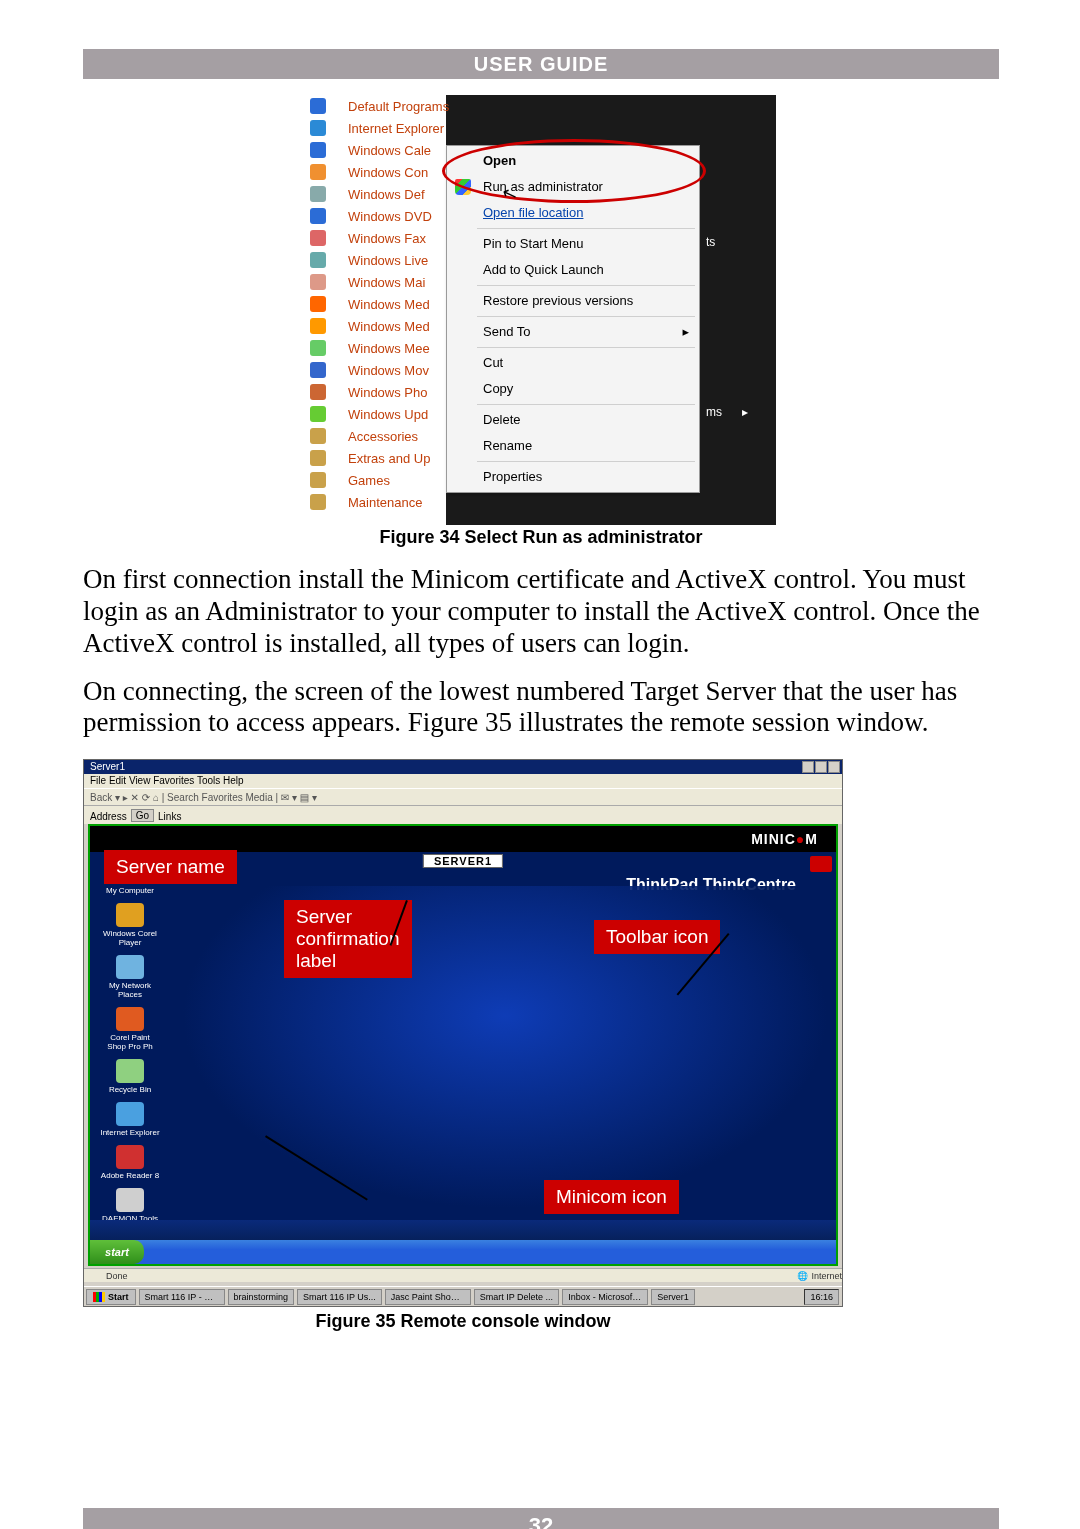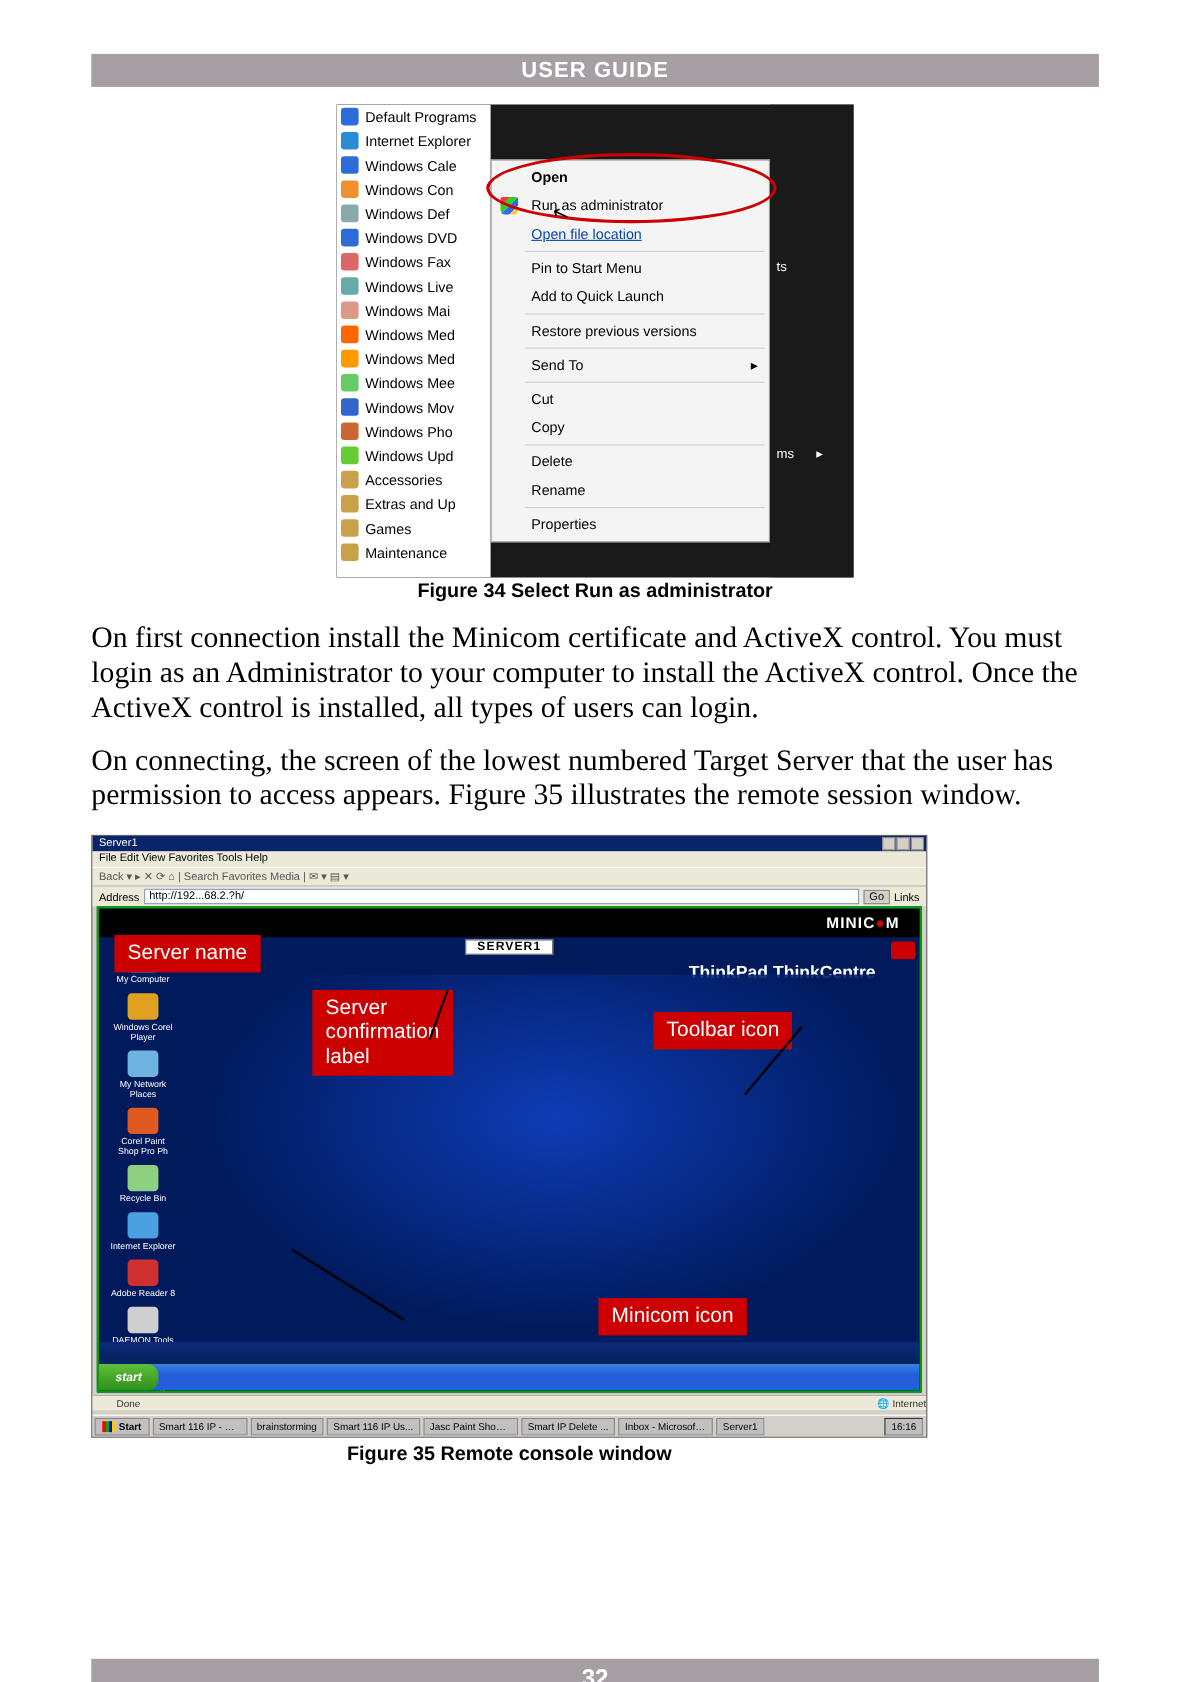--- a/index.html
+++ b/index.html
@@ -5,21 +5,21 @@
   * { box-sizing: border-box; margin: 0; padding: 0; }
   body { background: #fff; font-family: "Times New Roman", serif; width: 1080px; height: 1529px; position: relative; }
   .page { position: absolute; left: 83px; top: 49px; width: 916px; height: 1495px; }
   .banner { height: 30px; background: #a59fa3; color: #fff; font-family: Arial, sans-serif; font-weight: bold; font-size: 20px; text-align: center; line-height: 30px; letter-spacing: 1px; }
   .footer-band { position: absolute; bottom: 0; left: 0; right: 0; height: 36px; background: #a59fa3; color: #fff; font-family: Arial, sans-serif; font-weight: bold; font-size: 22px; text-align: center; line-height: 36px; }
 
   
   .fig34 { margin: 16px auto 0; width: 470px; }
   .fig34-img { width: 470px; height: 430px; background: #1a1a1a; position: relative; overflow: hidden; }
   .startmenu { position: absolute; left: 0; top: 0; bottom: 0; width: 140px; background: #fff; font-family: "Segoe UI", Tahoma, sans-serif; font-size: 13px; }
-  .sm-row { display: flex; align-items: center; height: 22px; padding-left: 4px; gap: 6px; white-space: nowrap; color: #000000; }
+  .sm-row { display: flex; align-items: center; height: 22px; padding-left: 4px; gap: 22px; white-space: nowrap; color: #c2410c; }
   .sm-icon { width: 16px; height: 16px; display: inline-block; border-radius: 3px; flex: 0 0 16px; }
   .ctxmenu { position: absolute; left: 140px; top: 50px; width: 254px; background: #f4f4f4; border: 1px solid #9a9a9a; font-family: "Segoe UI", Tahoma, sans-serif; font-size: 13px; padding: 2px 0; box-shadow: 2px 2px 4px rgba(0,0,0,.3); }
   .ctx-row { height: 26px; line-height: 26px; padding-left: 36px; position: relative; color: #000; }
   .ctx-row.bold { font-weight: bold; }
   .ctx-row .arrow { position: absolute; right: 10px; top: 0; }
   .ctx-sep { height: 1px; background: #cfcfcf; margin: 2px 4px 2px 30px; }
   .ctx-row.link { color: #0645ad; text-decoration: underline; }
   .red-oval { position: absolute; left: 136px; top: 44px; width: 264px; height: 64px; border: 3px solid #c00; border-radius: 50%/50%; pointer-events: none; }
   .cursor { position: absolute; left: 196px; top: 88px; font-size: 18px; color: #000; pointer-events: none; transform: rotate(-20deg); }
   .dark-panel { position: absolute; right: 0; top: 0; bottom: 0; width: 76px; background: #1a1a1a; color: #fff; font-family: "Segoe UI", Tahoma, sans-serif; font-size: 12px; }
@@ -197,21 +197,20 @@
           <span class="wbtns">
             <span class="wbtn"></span>
             <span class="wbtn"></span>
             <span class="wbtn"></span>
           </span>
         </div>
         <div class="ie-menu">File   Edit   View   Favorites   Tools   Help</div>
         <div class="ie-tool">Back  ▾  ▸  ✕  ⟳  ⌂   |  Search   Favorites   Media   | ✉ ▾  ▤ ▾</div>
         <div class="ie-addr">
           <span>Address</span>
-          <span class="field">http://192...68.2.?h/</span>
           <span style="border:1px solid #888;background:#d4d0c8;padding:0 4px;">Go</span>
           <span>Links</span>
         </div>
 
         <div class="remote">
           <div class="brandbar">
             <span>MINIC</span><span class="o">●</span><span>M</span>
           </div>
           <div class="server-chip">SERVER1</div>
           <div class="toolbar-icon"></div>

